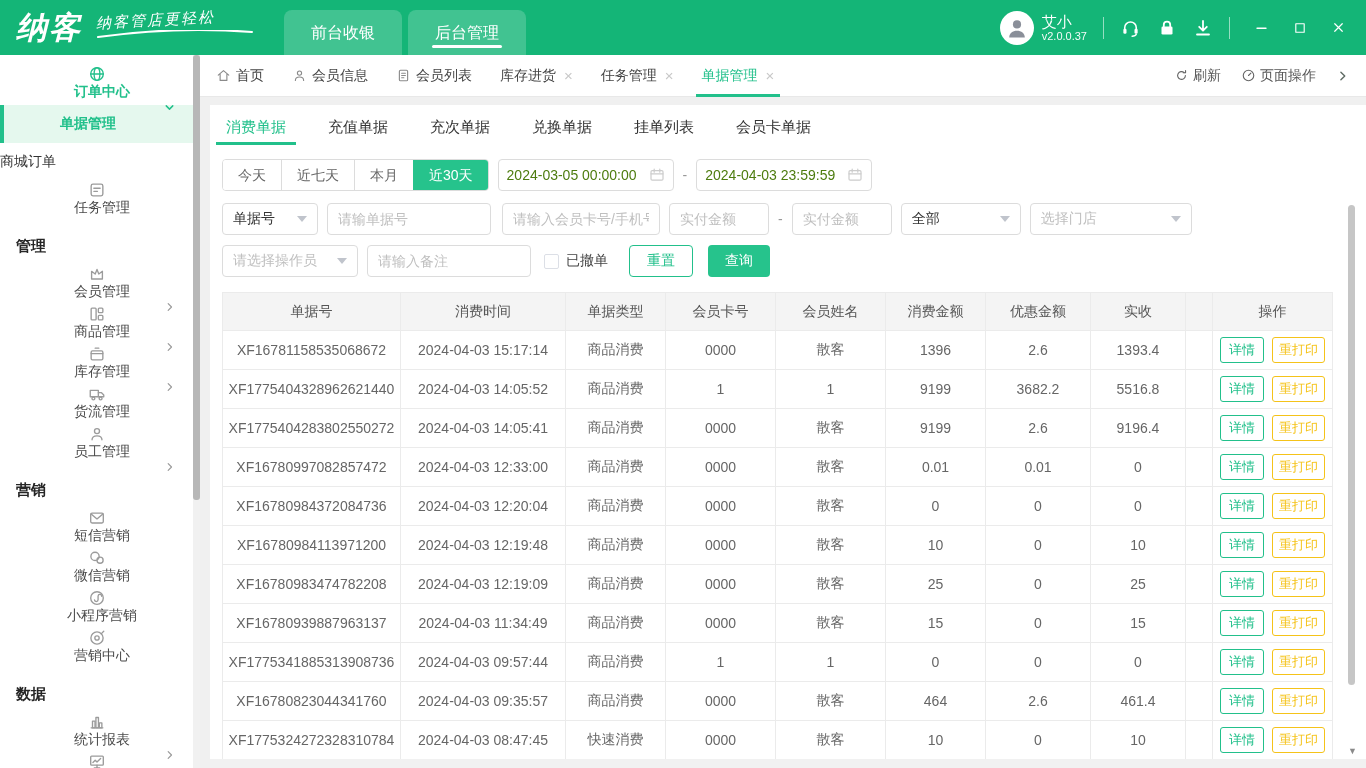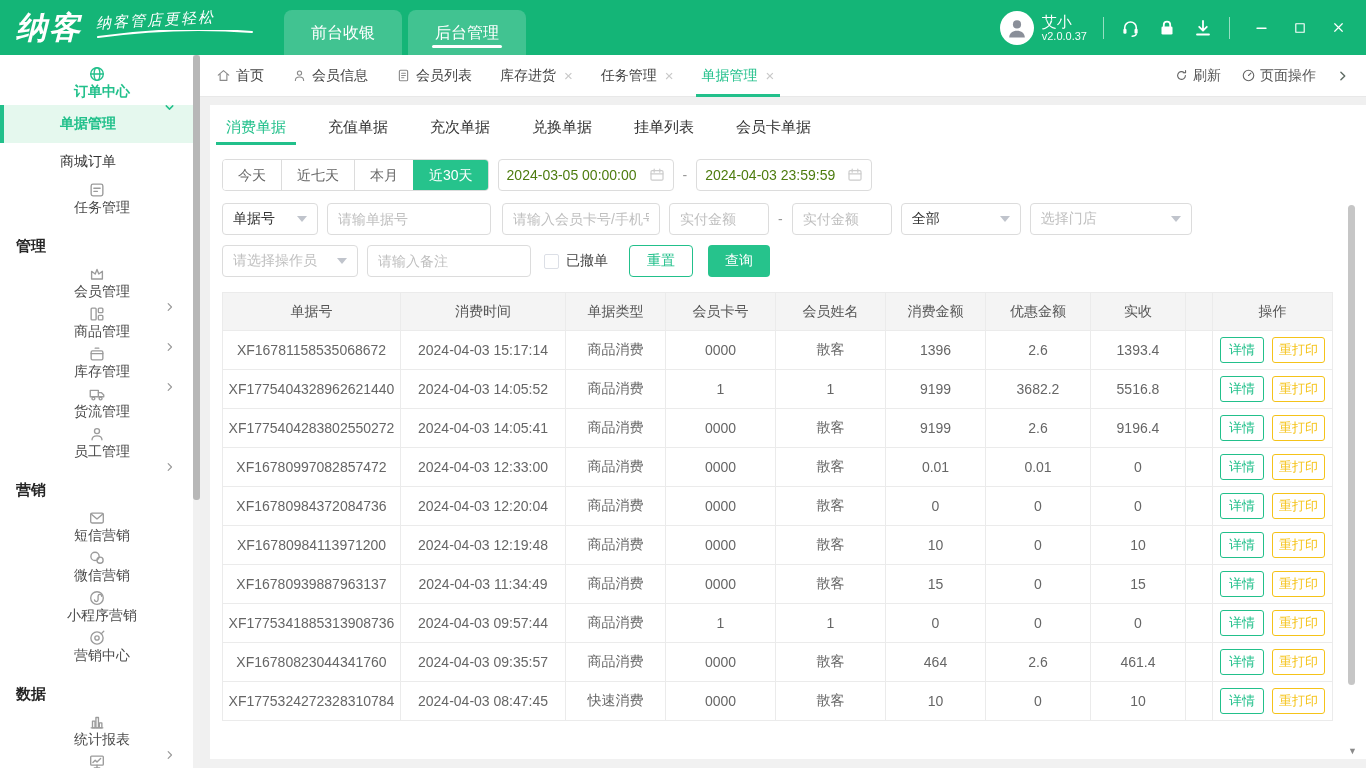--- a/index.html
+++ b/index.html
@@ -37,21 +37,21 @@
   .body{display:flex; height:713px;}
   .sidebar{width:200px; background:#fff; flex-shrink:0; position:relative; overflow:hidden; padding-top:10px;}
   .side-track{position:absolute; right:0; top:0; bottom:0; width:7px; background:#f1f1f1;}
   .side-thumb{position:absolute; right:0; top:0; width:7px; height:445px; background:#b7b7b7; border-radius:3px; cursor:pointer;}
   .side-item{height:40px; display:flex; align-items:center; padding:0 14px 0 18px; color:#4a4a4a; cursor:pointer;flex-direction:column;}
   .side-item .icon{margin-right:10px; color:#9b9b9b;}
   .side-item.parent-active{color:var(--accent); font-weight:bold;}
   .side-item.parent-active .icon{color:var(--accent);}
   .side-chevron{margin-left:auto; color:#b5b5b5;}
   .side-chevron.down{color:var(--accent);}
-  .side-child{height:38px; display:flex; align-items:center; padding-left:60px; color:#333; cursor:pointer;}
+  .side-child{height:38px; display:flex; align-items:center; color:#333; cursor:pointer;}
   .side-child.active{background:#e5f8ee; color:var(--accent); font-weight:bold; border-left:4px solid var(--accent); padding-left:56px;}
   .side-heading{height:44px; display:flex; align-items:center; padding:6px 0 0 16px; font-size:15px; font-weight:bold; color:#262626;}
 
   .main{flex:1; background:#f0f0f0; position:relative; overflow:hidden;}
   .tabstrip{height:42px; background:#fff; border-bottom:1px solid #e8e8e8; display:flex; align-items:center; padding:0 16px;}
   .tab{display:flex; align-items:center; gap:5px; margin-right:28px; height:42px; color:#444; position:relative; cursor:pointer;}
   .tab .icon{color:#8a8a8a;}
   .tab .tab-close{color:#c8c8c8; font-size:15px; margin-left:3px; cursor:pointer;}
   .tab.active{color:var(--accent);}
   .tab.active::after{content:""; position:absolute; left:-6px; right:-6px; bottom:0; height:3px; background:var(--accent);}
@@ -580,20 +580,32 @@
                 <td>商品消费</td>
                 <td>0000</td>
                 <td>散客</td>
                 <td>10</td>
                 <td>0</td>
                 <td>10</td>
                 <td></td>
                 <td><button class="btn-detail">详情</button><button class="btn-reprint">重打印</button></td>
               </tr>
               <tr>
+                <td>XF16780983474782208</td>
+                <td>2024-04-03 12:19:09</td>
+                <td>商品消费</td>
+                <td>0000</td>
+                <td>散客</td>
+                <td>25</td>
+                <td>0</td>
+                <td>25</td>
+                <td></td>
+                <td><button class="btn-detail">详情</button><button class="btn-reprint">重打印</button></td>
+              </tr>
+              <tr>
                 <td>XF16780939887963137</td>
                 <td>2024-04-03 11:34:49</td>
                 <td>商品消费</td>
                 <td>0000</td>
                 <td>散客</td>
                 <td>15</td>
                 <td>0</td>
                 <td>15</td>
                 <td></td>
                 <td><button class="btn-detail">详情</button><button class="btn-reprint">重打印</button></td>

